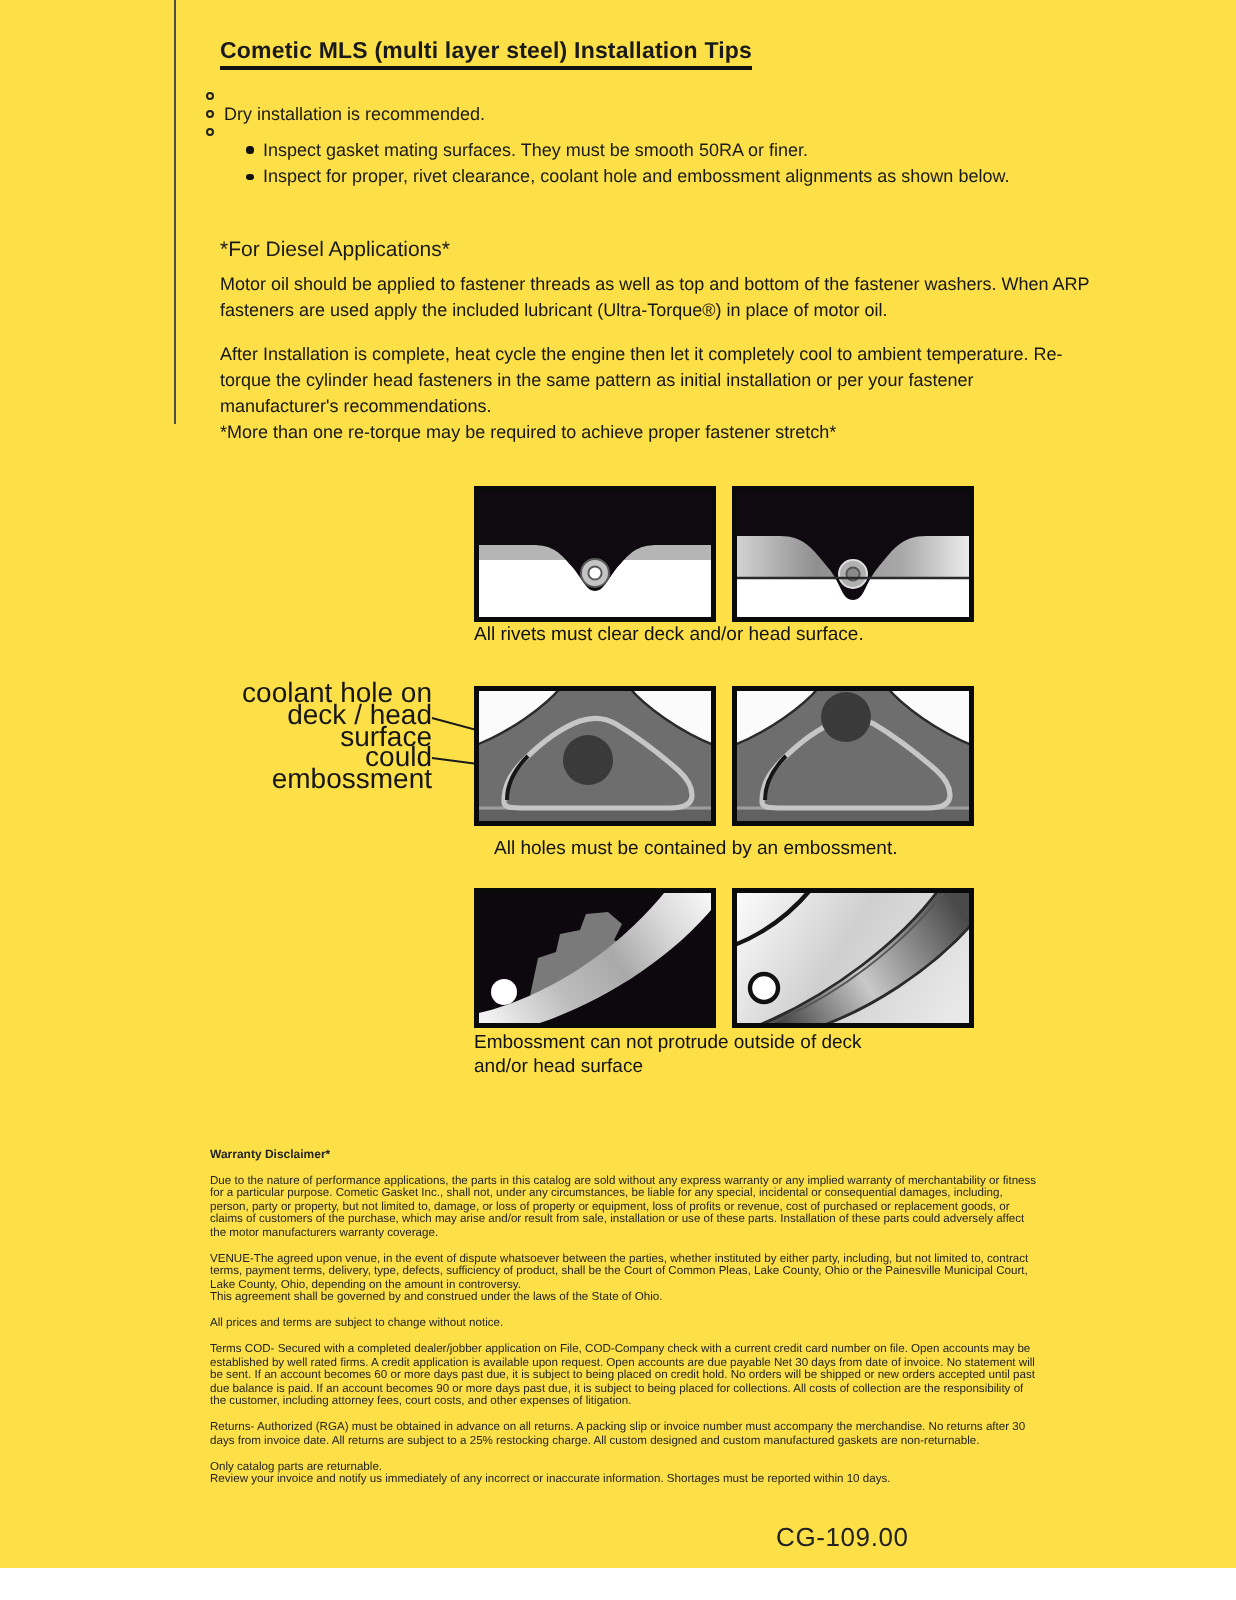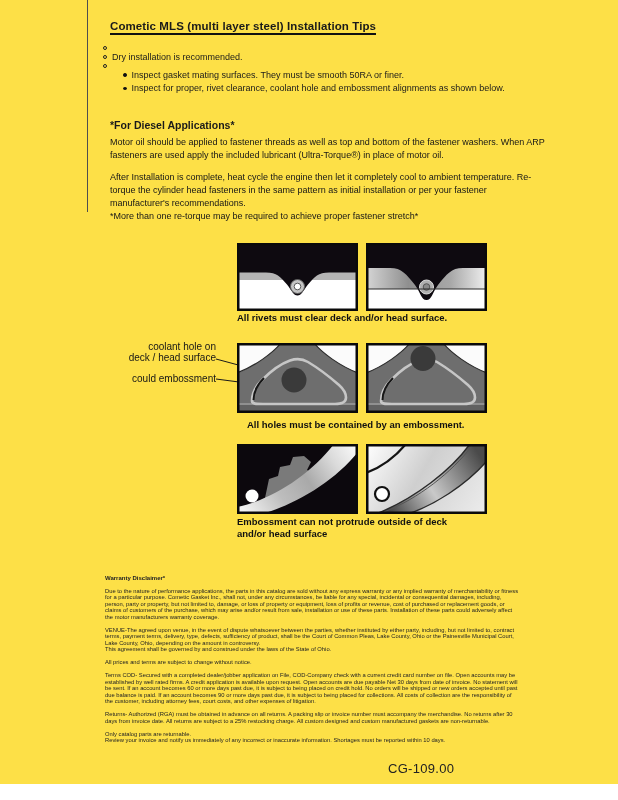--- a/index.html
+++ b/index.html
@@ -23,32 +23,32 @@
     display: inline-block; white-space: nowrap;
   }
   .bullets { position: absolute; left: 103px; top: 47px; width: 440px; font-size: 9px; line-height: 13.5px; }
   .b-row { display: flex; align-items: baseline; white-space: nowrap; }
   .b-row .mark {
     width: 4px; height: 4px; border: 1px solid #222; border-radius: 50%;
     display: inline-block; margin-right: 5px; position: relative; top: -1px; flex: 0 0 auto;
   }
   .b-sub { padding-left: 20px; }
   .b-sub .mark { background: #111; border-color: #111; width: 3.5px; height: 3.5px; }
-  .diesel-heading { position: absolute; left: 110px; top: 119px; font-size: 10.5px; font-weight: 700; }
+  .diesel-heading { position: absolute; left: 110px; top: 119px; font-size: 10.5px; font-weight: 400; }
   .body-p { position: absolute; left: 110px; width: 438px; font-size: 9px; line-height: 13px; color: #161616; }
   .p1 { top: 136px; }
   .p2 { top: 171px; }
   .p3 { top: 210px; }
 
   .fig-label { position: absolute; width: 121px; text-align: center; font-size: 13px; font-weight: 400; color: #1d1d1d; letter-spacing: .3px; margin-top: 44px; }
   .fig-box { position: absolute; width: 121px; }
   .fig-box svg { display: block; }
-  .fig-caption { position: absolute; font-size: 9.5px; font-weight: 700; color: #111; line-height: 12px; }
-
-  .anno { position: absolute; left: 110px; width: 106px; text-align: right; font-size: 10px; line-height: 11px; color: #161616; }
+  .fig-caption { position: absolute; font-size: 9.5px; font-weight: 400; color: #111; line-height: 12px; }
+
+  .anno { position: absolute; left: 110px; width: 106px; text-align: right; font-size: 14px; line-height: 11px; color: #161616; }
   .anno-coolant { top: 341px; }
   .anno-emboss { top: 373px; }
   .leader-overlay { position: absolute; left: 110px; top: 340px; width: 200px; height: 60px; pointer-events: none; }
 
   .disclaimer { position: absolute; left: 105px; top: 575px; width: 414px; font-size: 5.8px; line-height: 6.5px; color: #232323; }
   .disclaimer .dh { font-weight: 700; margin-bottom: 6px; font-size: 6px; }
   .disclaimer p { margin-bottom: 6.5px; }
   .disclaimer p.tight { margin-bottom: 0; }
   .footer-code { position: absolute; left: 388px; top: 761px; font-size: 13px; color: #222; letter-spacing: .3px; text-align: center; }
 </style>

